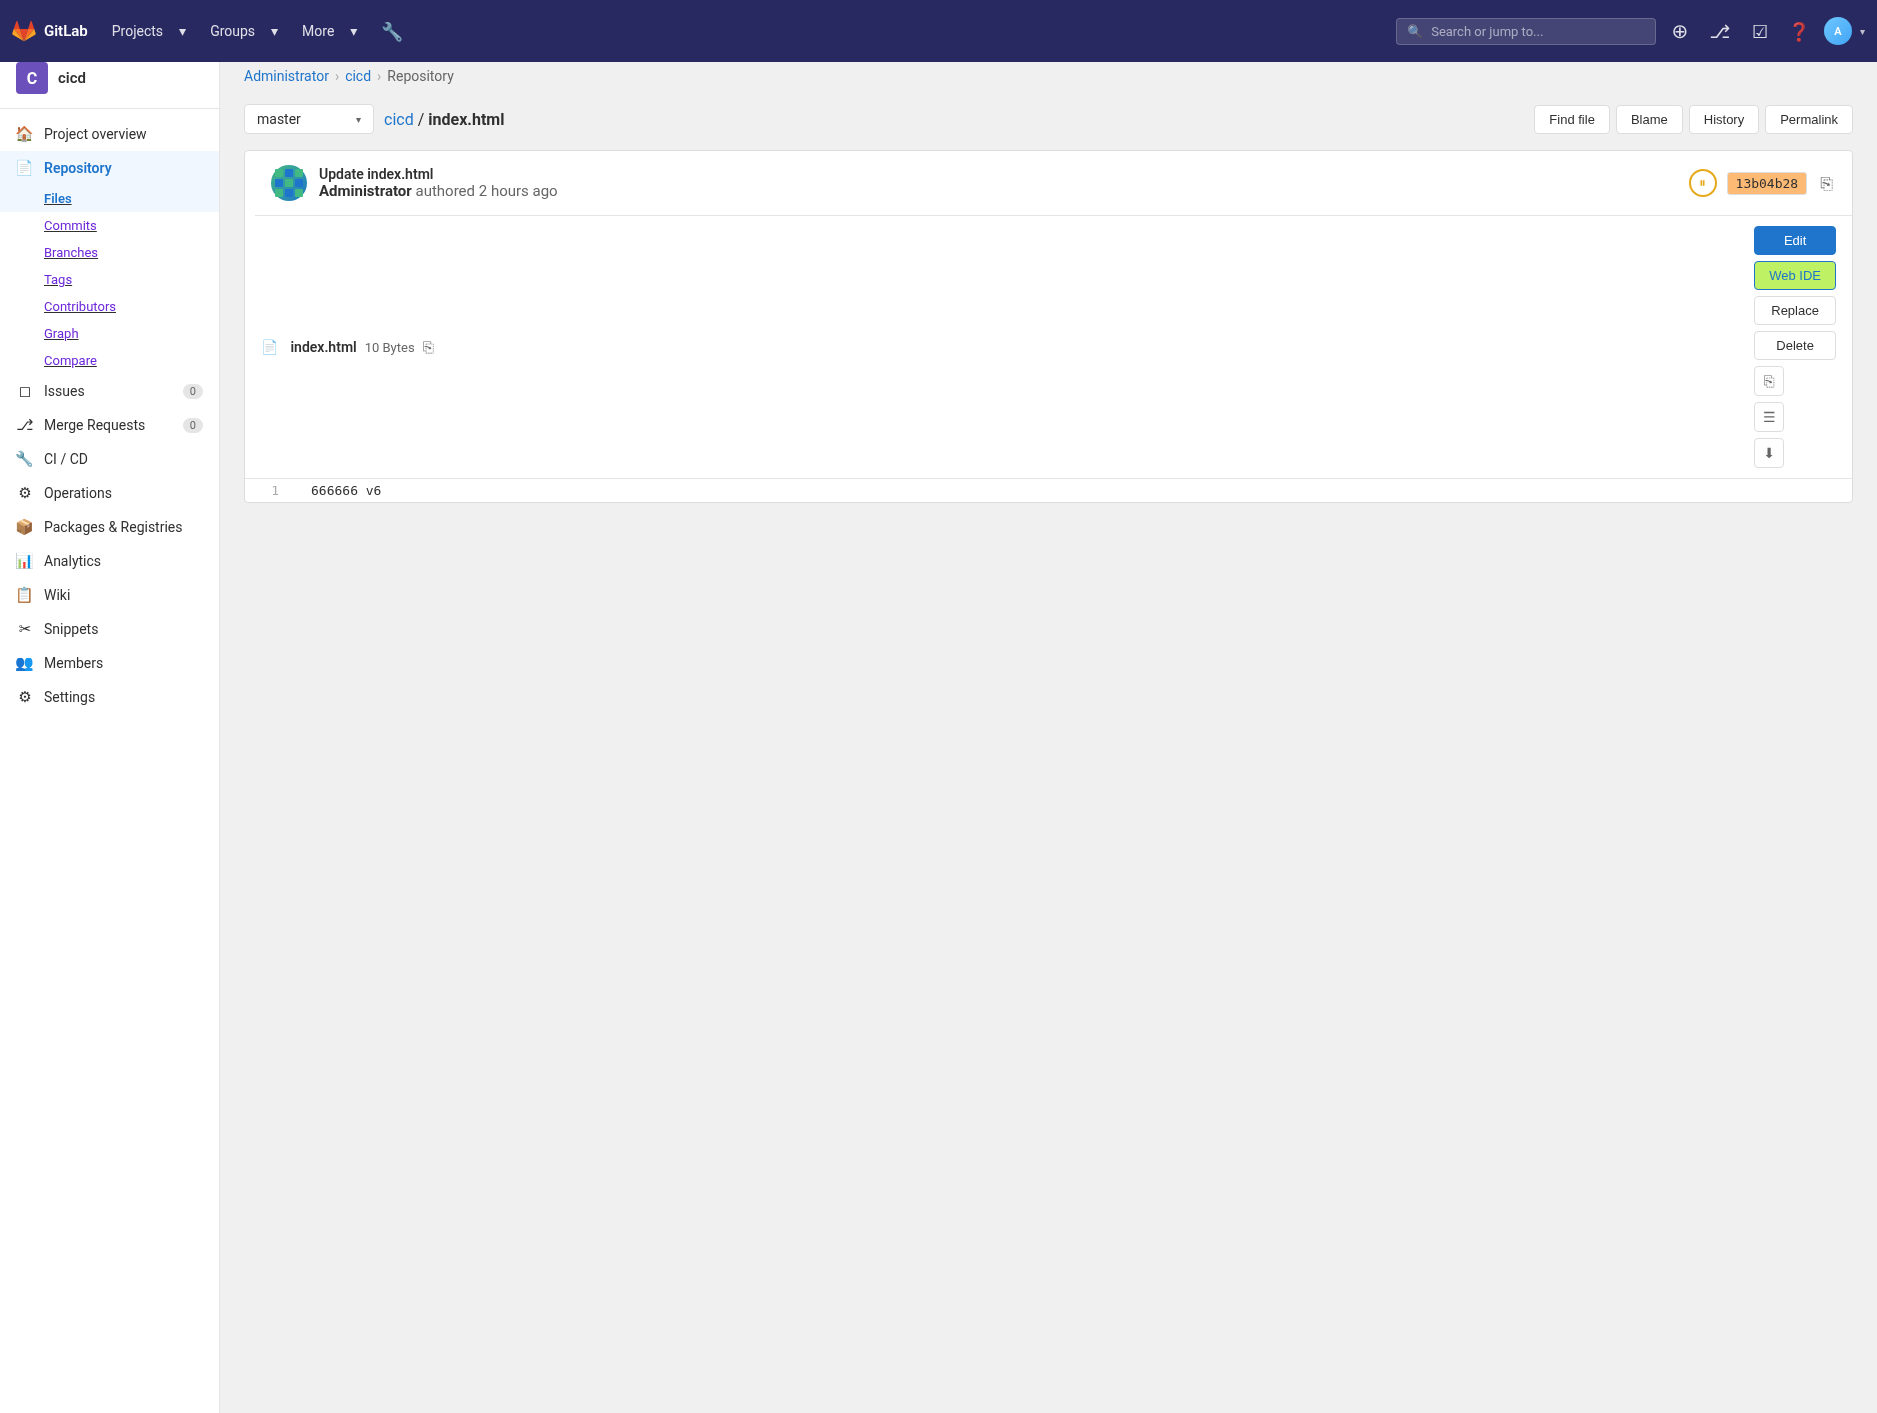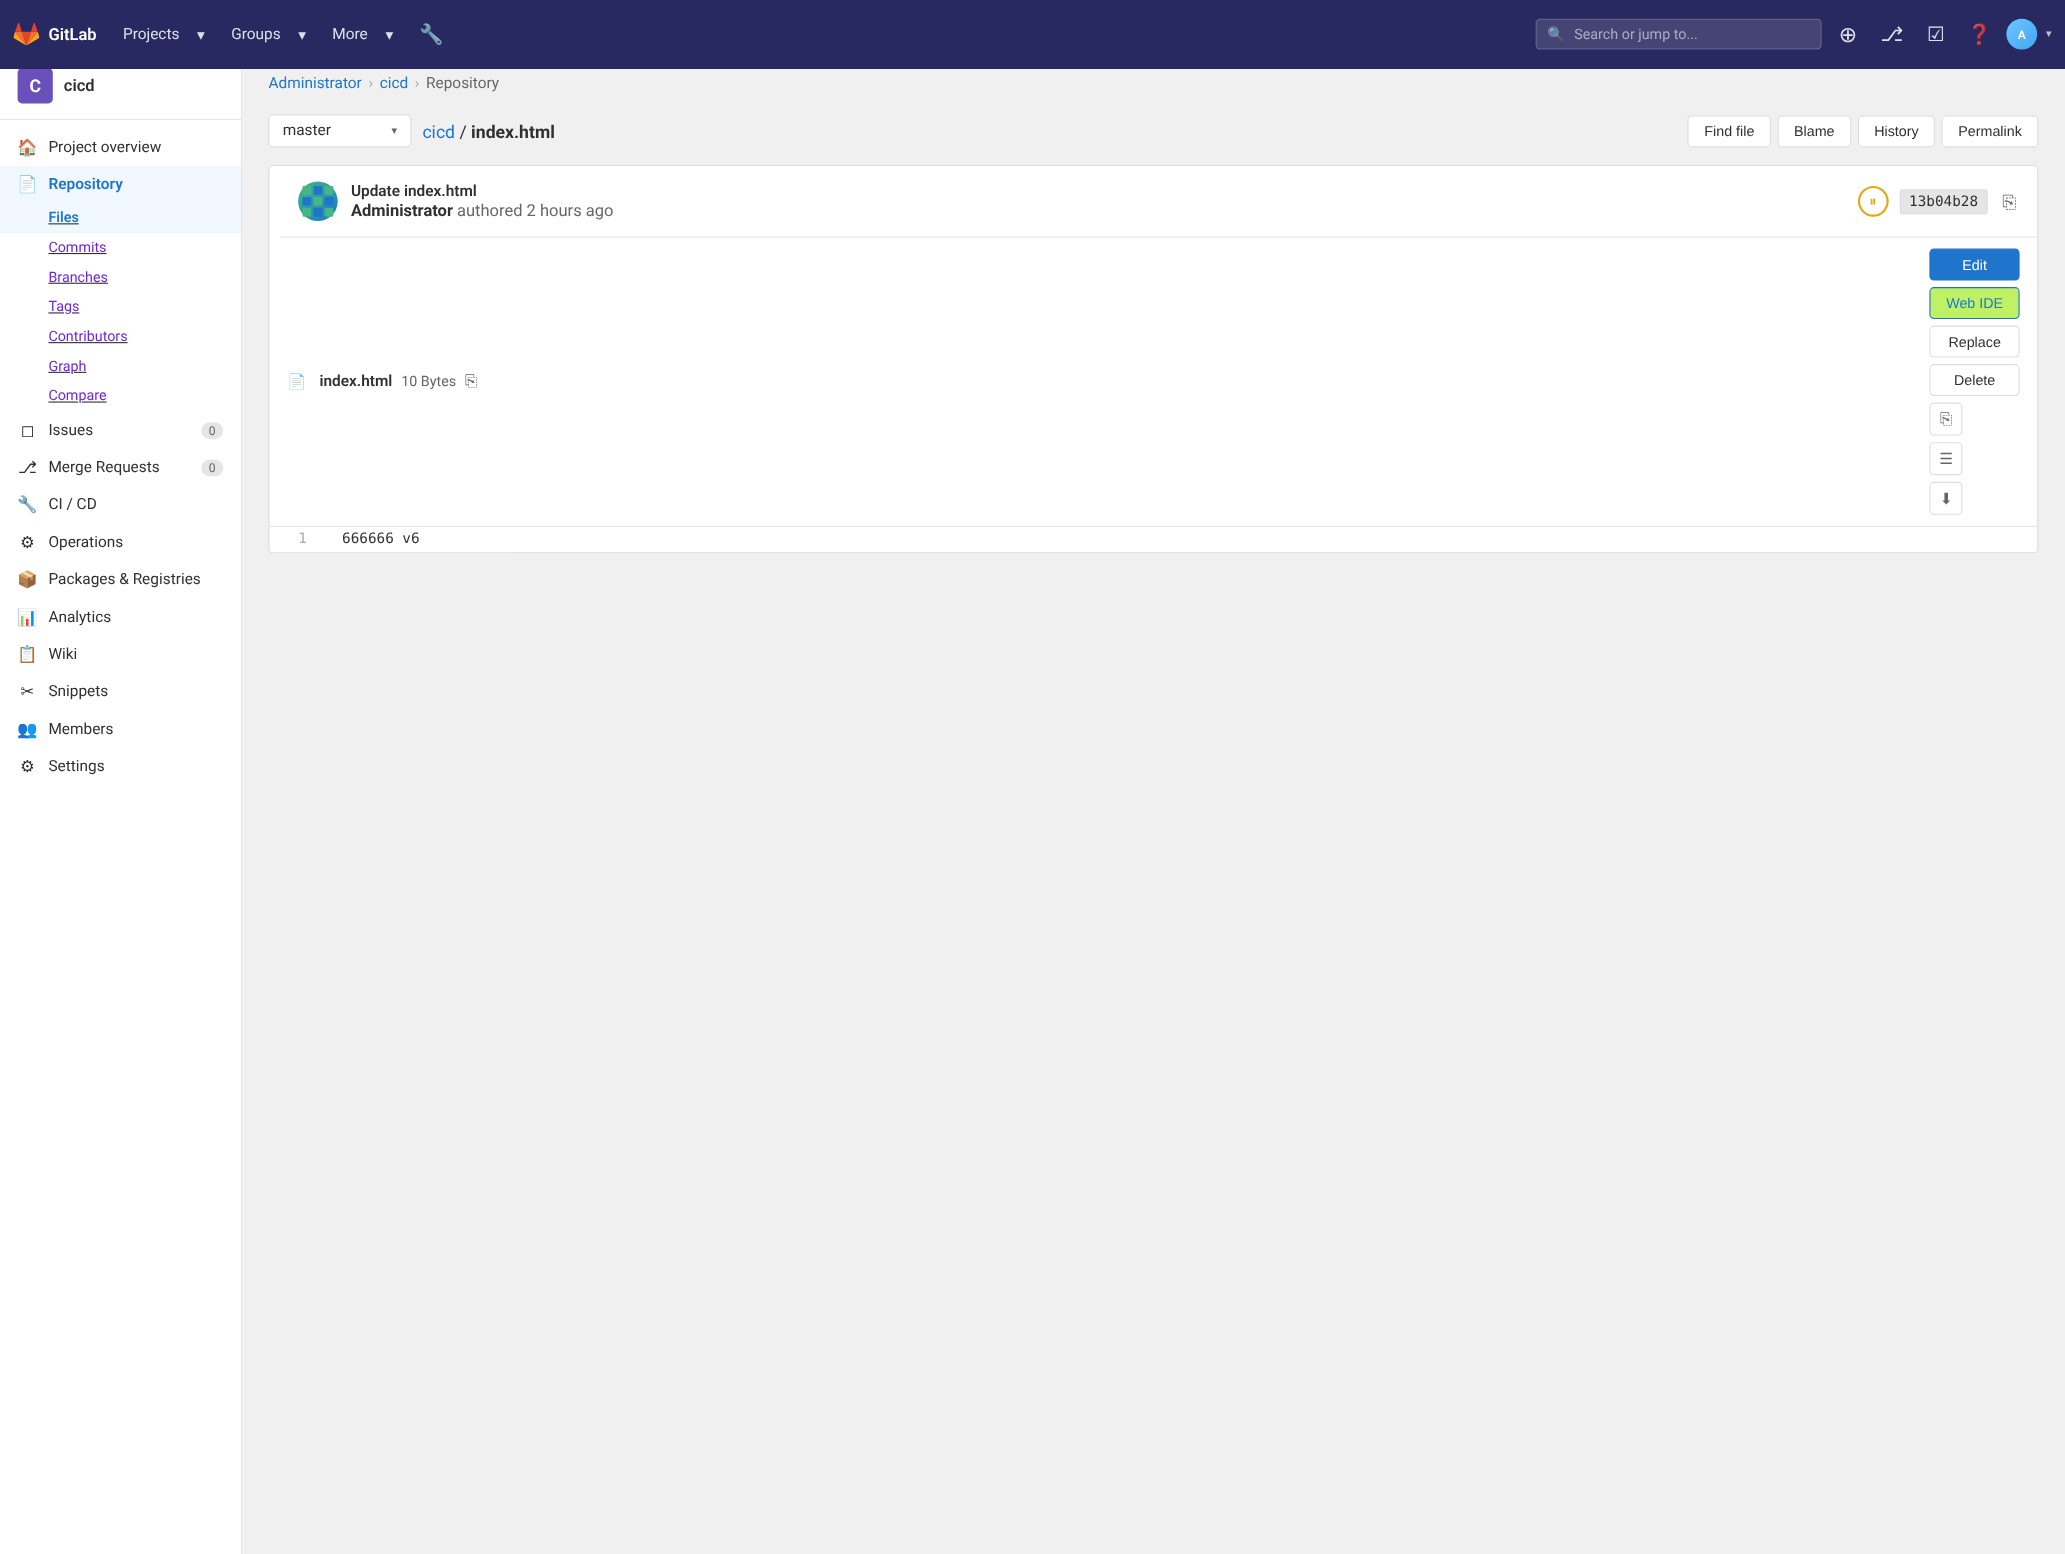--- a/index.html
+++ b/index.html
@@ -299,21 +299,21 @@
       color: #e6a817;
       display: flex;
       align-items: center;
       justify-content: center;
       font-size: 13px;
     }
     .commit-hash {
       font-size: 13px;
       color: #303030;
       font-family: monospace;
-      background: #e5e5e5;
+      background: #fdba74;
       padding: 3px 8px;
       border-radius: 3px;
       border: 1px solid #ddd;
     }
     .commit-copy {
       color: #666;
       cursor: pointer;
       font-size: 16px;
       padding: 3px;
     }

